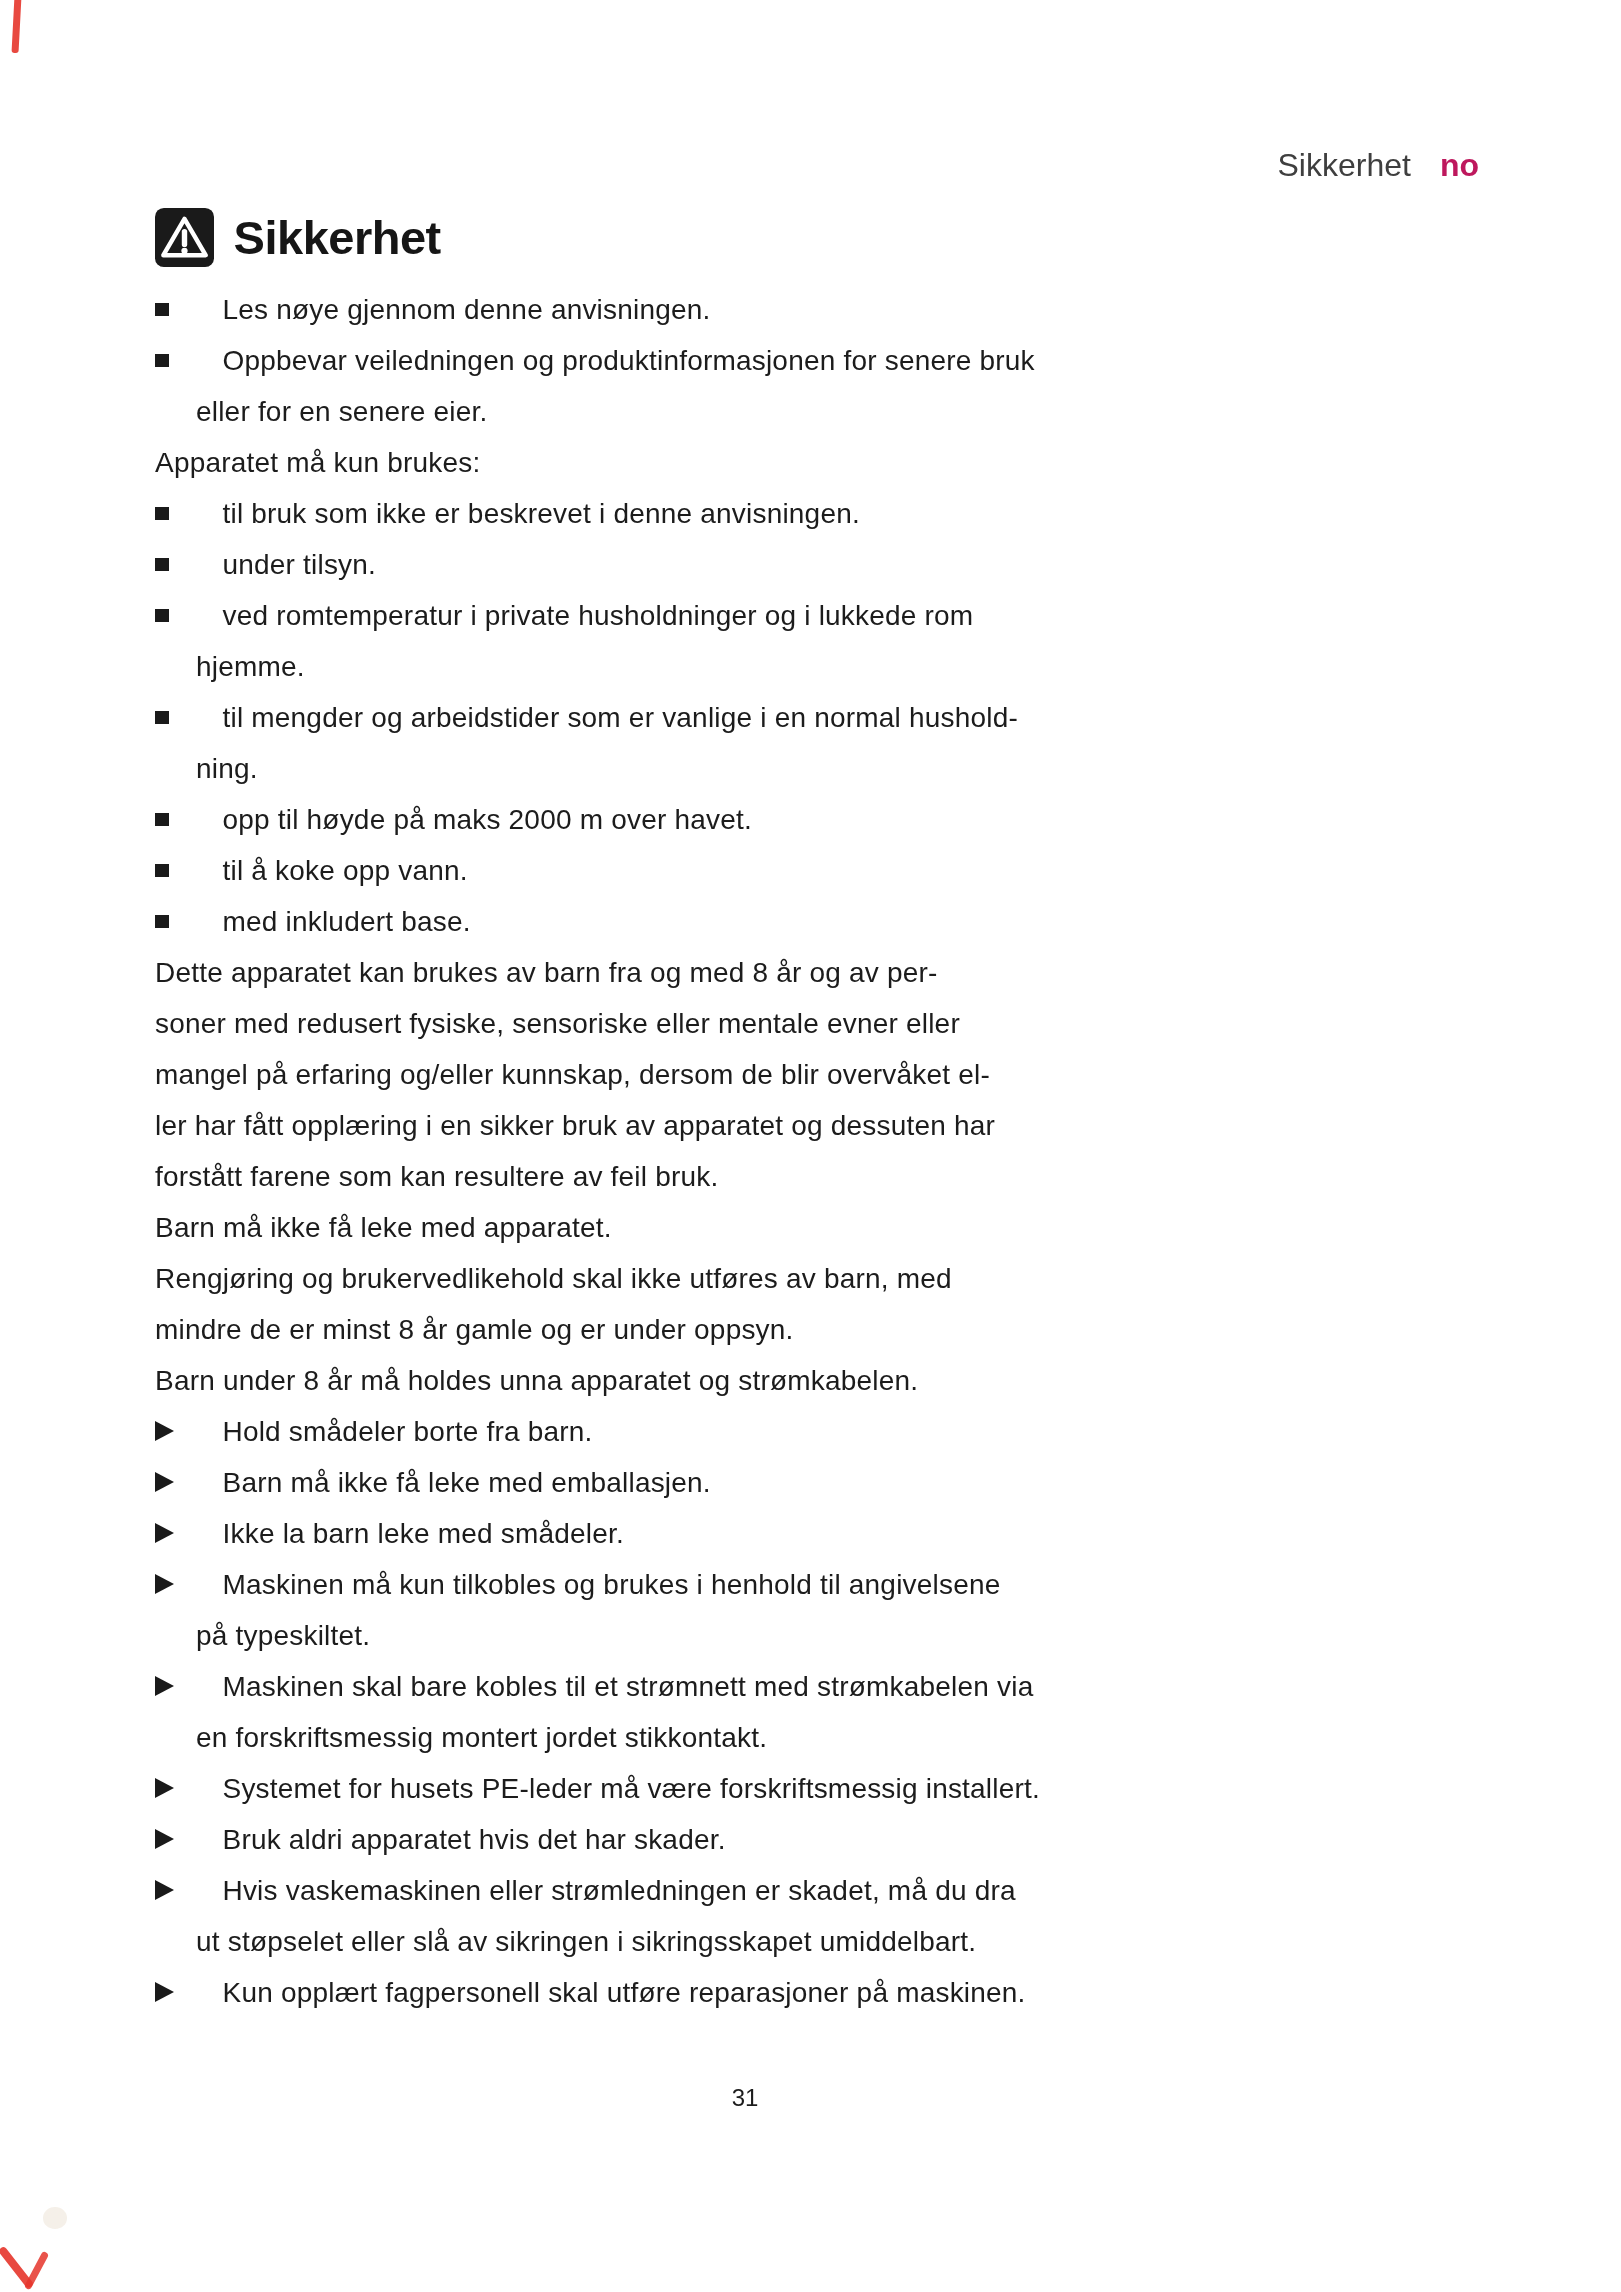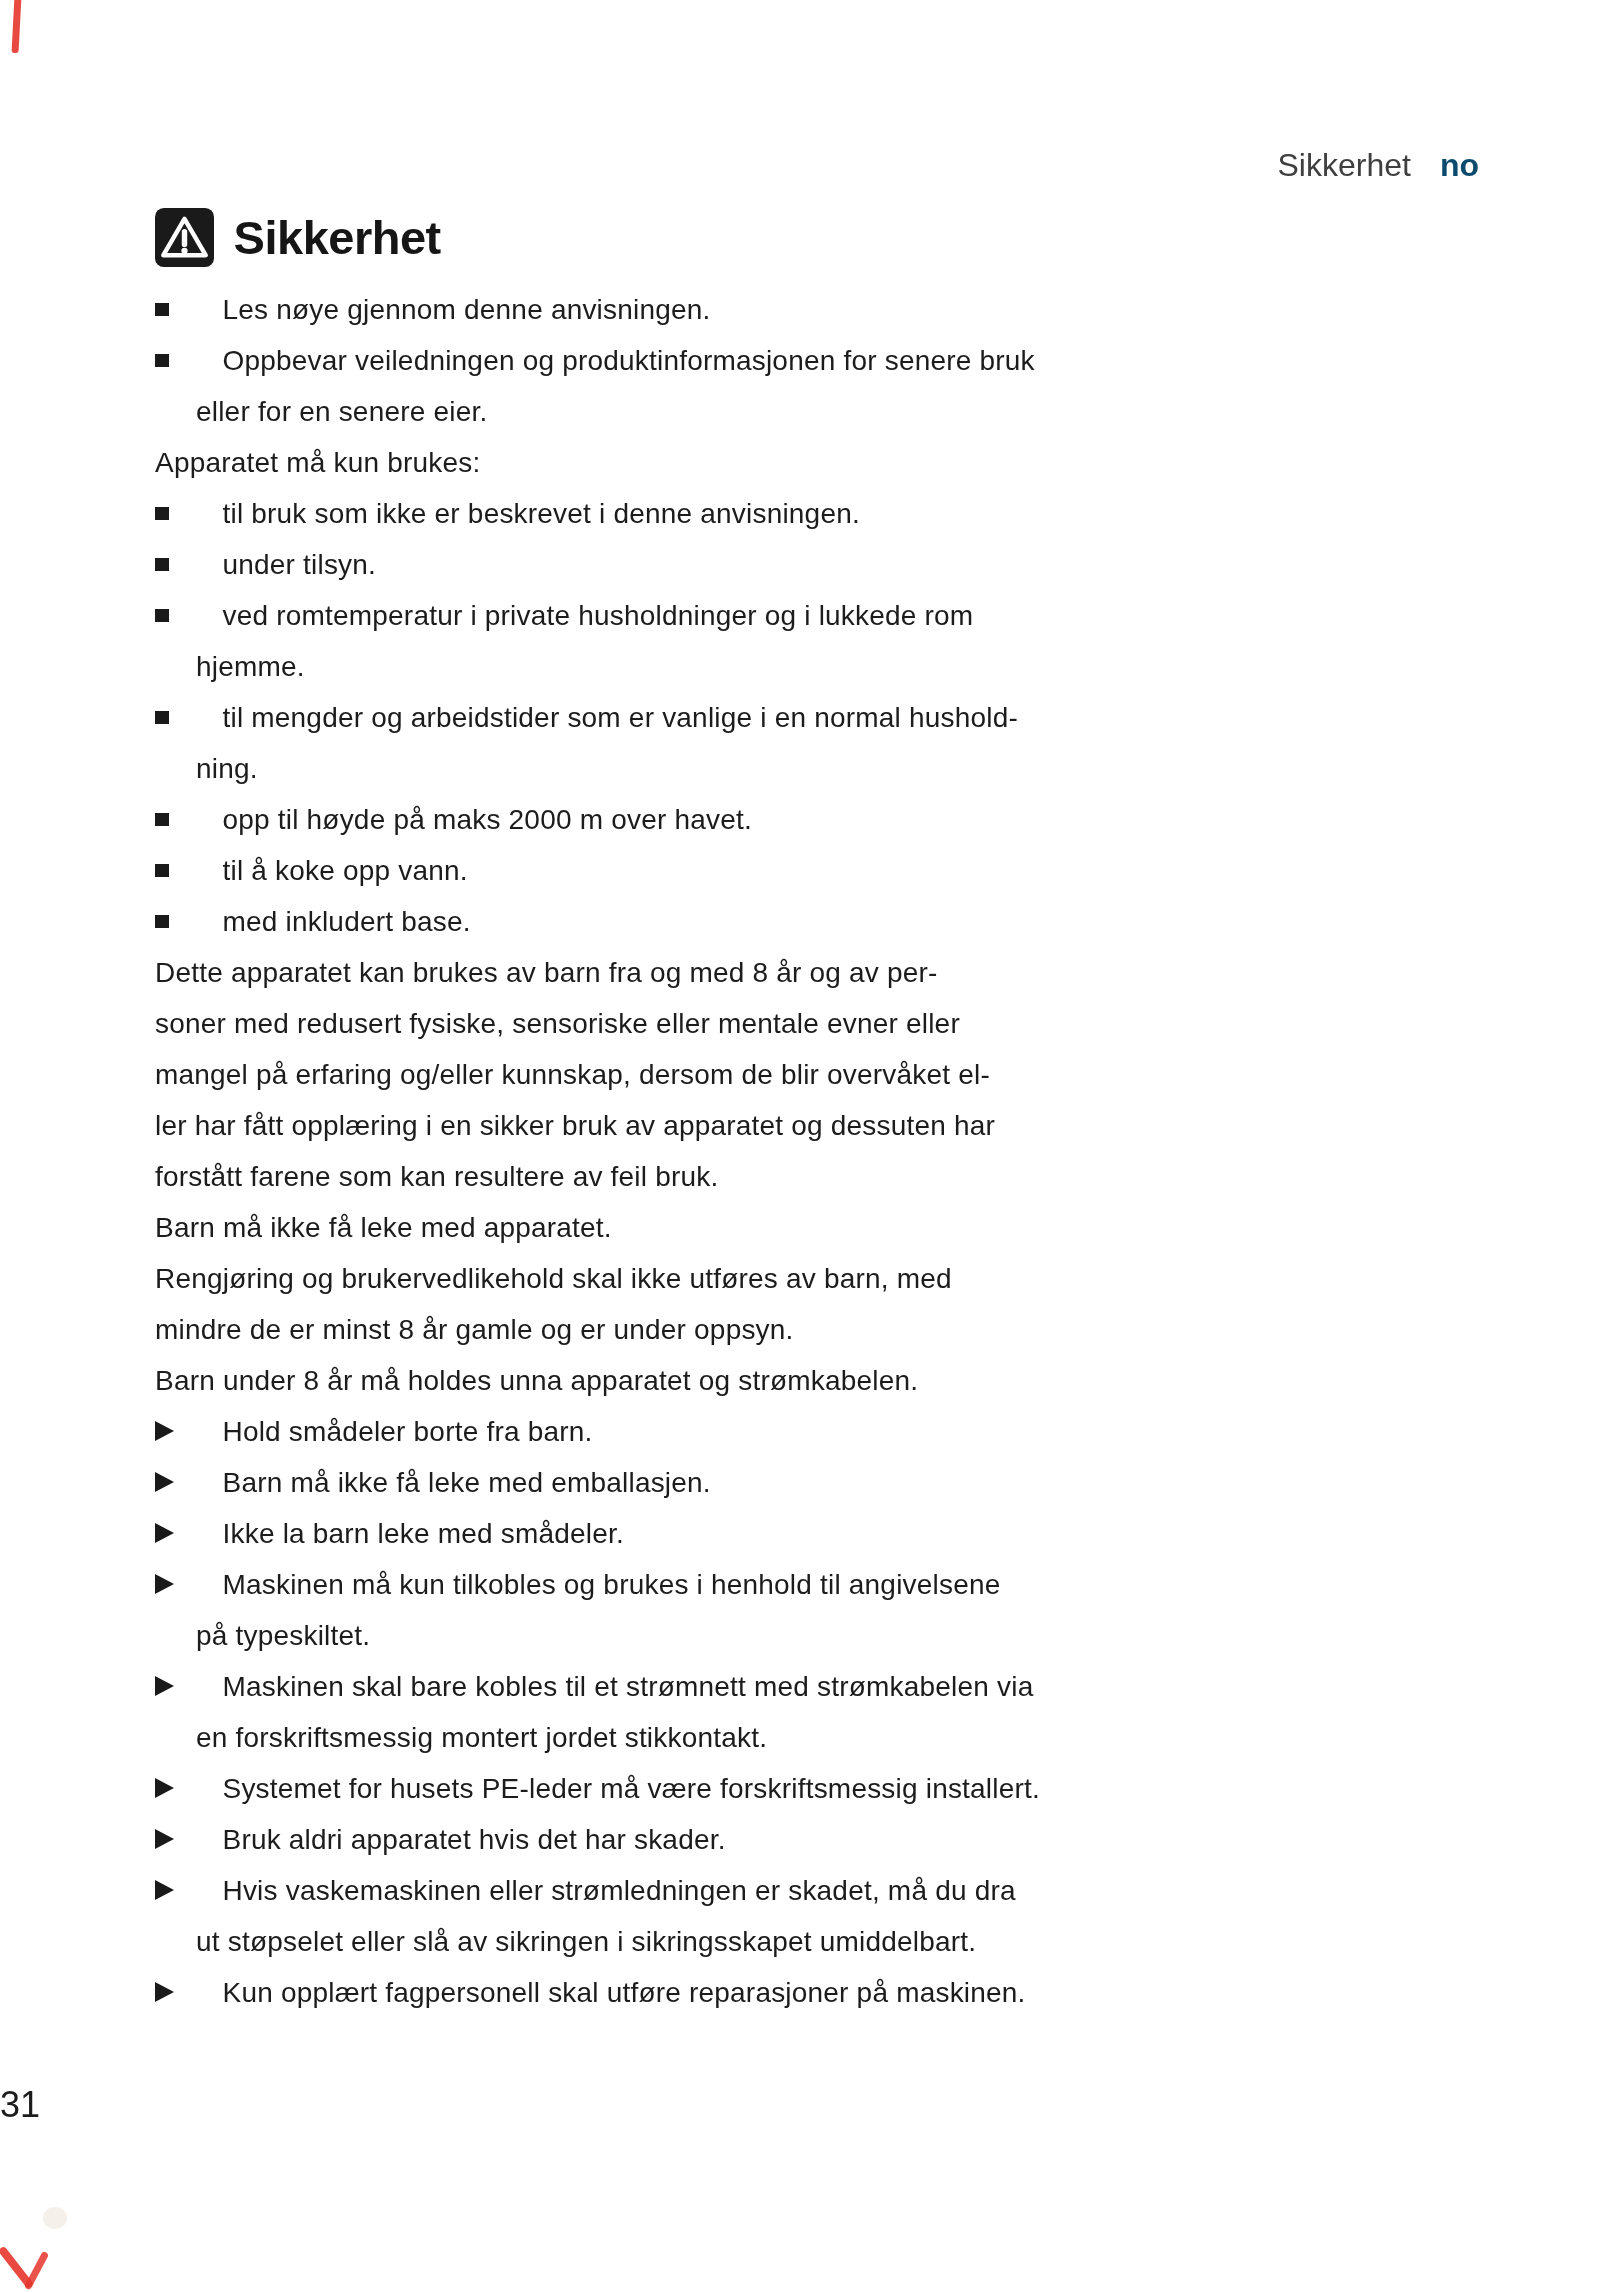--- a/index.html
+++ b/index.html
@@ -14,21 +14,21 @@
   .page { position:absolute; inset:0; }
 
   
   .page-header {
     position:absolute; top:147px; left:0; right:142px;
     text-align:right;
     font-size:32px; line-height:37px;
     white-space:nowrap;
   }
   .page-header .section-label { color:#3f3f3f; }
-  .page-header .lang-code { color:#0c4a6e; font-weight:bold; margin-left:29px; }
+  .page-header .lang-code { color:#be185d; font-weight:bold; margin-left:29px; }
 
   
   .section-heading {
     position:absolute; top:208px; left:155px;
     display:flex; align-items:center; gap:19.6px;
   }
   .warn-icon { width:59px; height:59px; display:block; }
   .section-title {
     margin:0; font-size:47px; font-weight:bold; color:#161616;
     letter-spacing:-0.5px; line-height:59px;
@@ -51,21 +51,21 @@
   .ar-bullet {
     position:absolute; left:0; top:14.7px;
     width:0; height:0;
     border-left:19.6px solid #1a1a1a;
     border-top:10.8px solid transparent;
     border-bottom:10.8px solid transparent;
   }
 
   .page-number {
     position:absolute; top:2084px; left:0; right:131px;
-    text-align:left; font-size:36px; color:#1c1c1c;
+    text-align:center; font-size:24px; color:#1c1c1c;
   }
 
   
   .mark { position:absolute; pointer-events:none; }
   .mark-top-left {
     left:12.7px; top:-3.9px; width:6.9px; height:57px;
     background:#e5352b; border-radius:2.9px;
     transform:rotate(3deg); opacity:0.9;
   }
   .mark-bottom-a {

